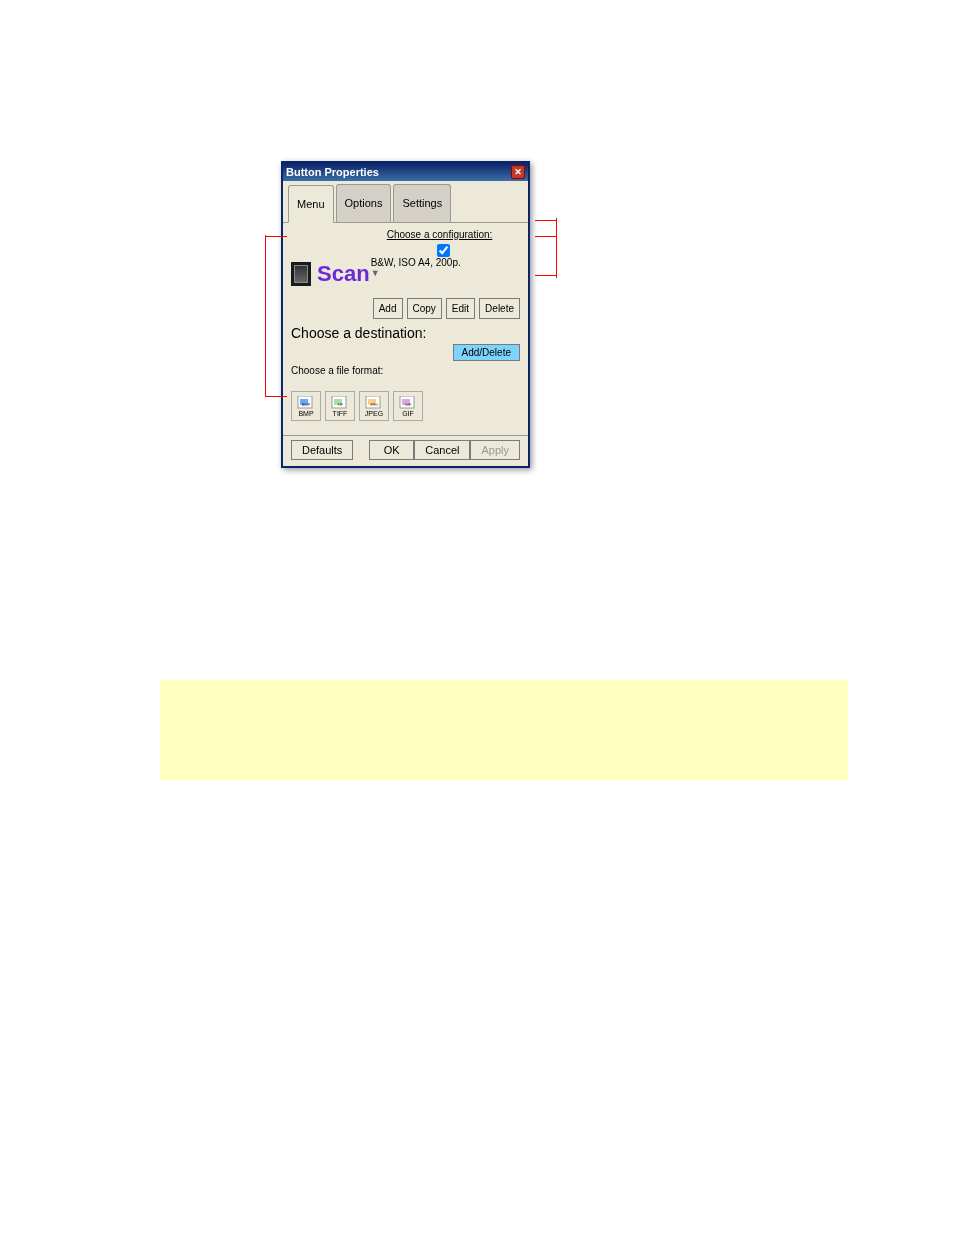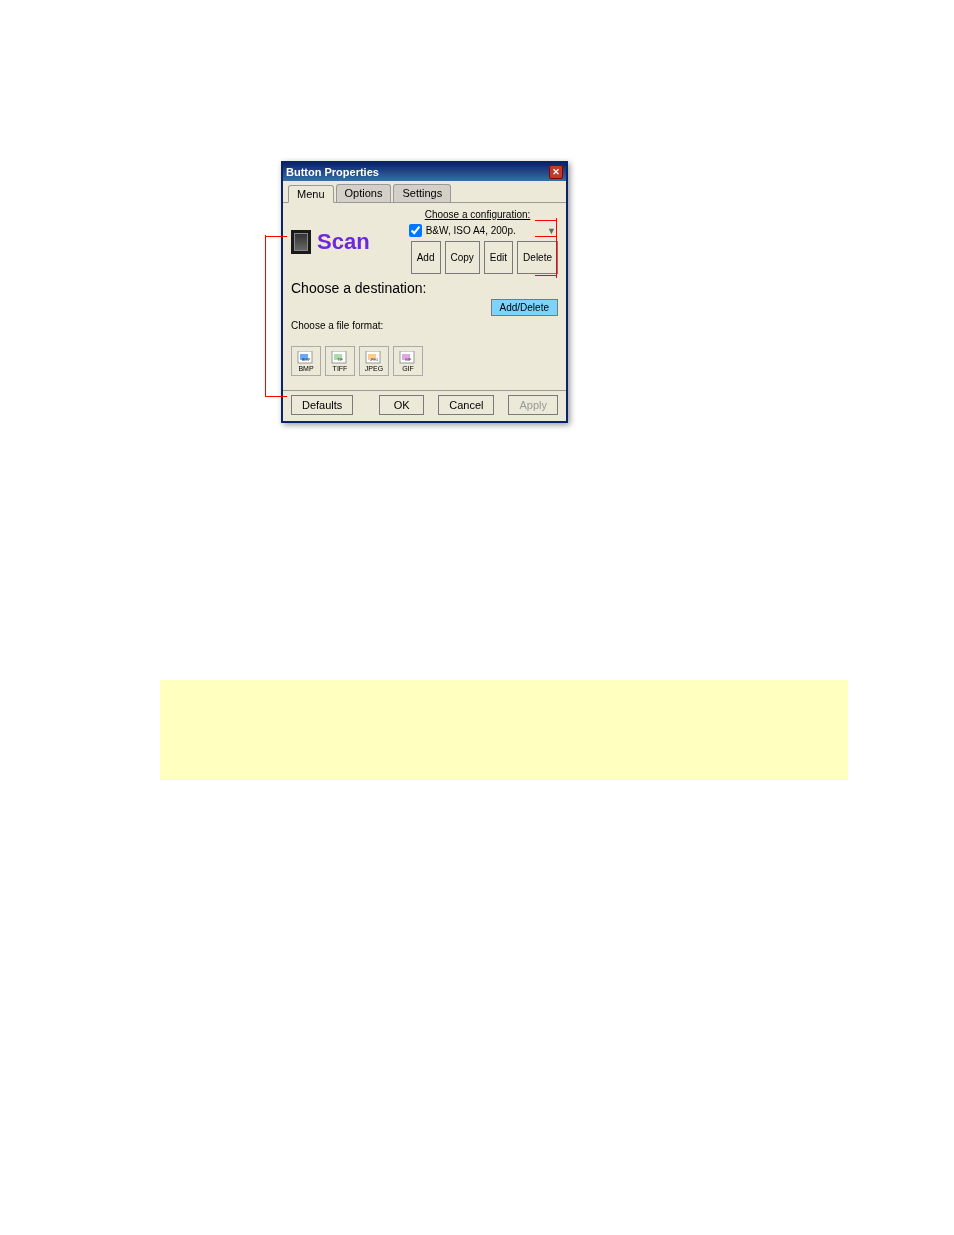--- a/index.html
+++ b/index.html
@@ -11,21 +11,21 @@
       font-size: 11px;
       position: relative;
       overflow: hidden;
     }
 
     
     .dialog {
       position: absolute;
       left: 281px;
       top: 161px;
-      width: 287px;
+      width: 249px;
       background: #ece9d8;
       border: 2px solid #0a246a;
       box-shadow: 2px 2px 6px rgba(0,0,0,0.4);
     }
 
     
     .title-bar {
       background: linear-gradient(to bottom, #0a246a 0%, #3a6ea5 100%);
       height: 18px;
       display: flex;
@@ -54,21 +54,21 @@
     }
 
     
     .tabs {
       display: flex;
       background: #ece9d8;
       padding: 3px 5px 0 5px;
       border-bottom: 1px solid #999;
     }
     .tab {
-      padding: 2px 8px;
+      padding: 12px 8px;
       font-size: 11px;
       border: 1px solid #999;
       border-bottom: none;
       background: #d4d0c8;
       margin-right: 2px;
       cursor: pointer;
       border-radius: 3px 3px 0 0;
     }
     .tab.active {
       background: #ece9d8;
@@ -112,32 +112,32 @@
     }
     .config-title {
       font-size: 10px;
       color: #000;
       margin-bottom: 4px;
       text-decoration: underline;
       padding-left: 16px;
     }
     .config-row {
       display: flex;
-      align-items: center;
-      margin-bottom: 4px;
+      margin-bottom: 20px;
+      flex-direction: column;
     }
     .config-checkbox {
       margin-right: 4px;
     }
     .config-item-label {
       font-size: 10px;
       flex: 1;
     }
     .config-small-btn {
-      padding: 10px 5px;
+      padding: 4px 5px;
       font-size: 10px;
       border: 1px solid #7a7a7a;
       background: #ece9d8;
       cursor: pointer;
       margin-left: 2px;
     }
 
     
     .dest-label {
       font-size: 14px;
@@ -216,21 +216,21 @@
       border: 1px solid #7a7a7a;
       background: #ece9d8;
       cursor: pointer;
       min-width: 45px;
     }
     .footer-btn.disabled {
       color: #999;
     }
     .footer-right {
       display: flex;
-      gap: 14px;
+      gap: 0;
     }
 
     
     .annot-h-line {
       position: absolute;
       height: 1px;
       background: red;
       pointer-events: none;
       z-index: 200;
     }

